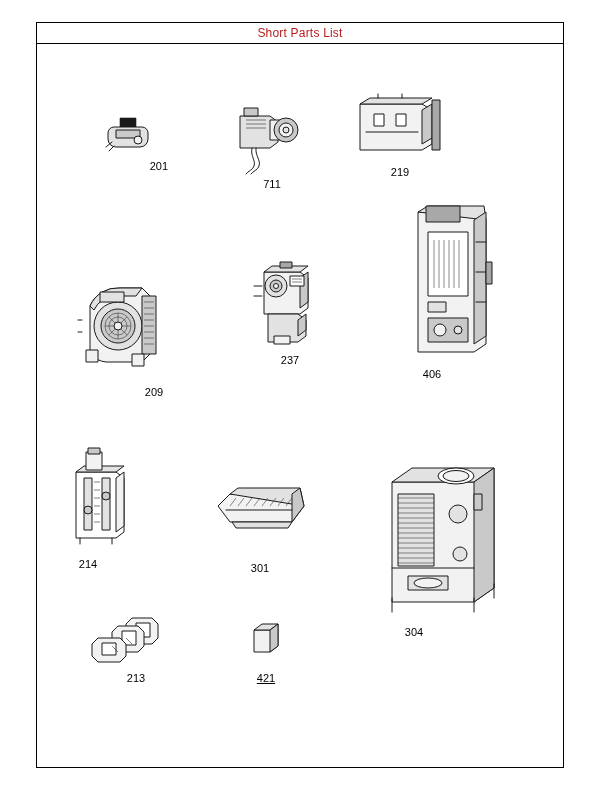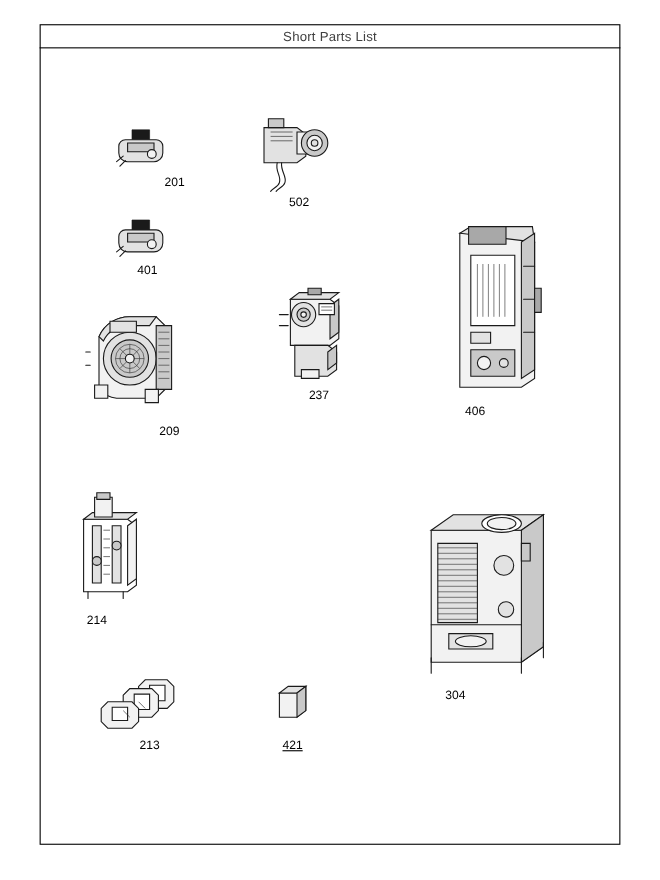--- a/index.html
+++ b/index.html
@@ -37,21 +37,21 @@
     height: 22px;
     border-bottom: 1px solid #000000;
     box-sizing: border-box;
     display: flex;
     align-items: center;
     justify-content: center;
   }
   .title-text {
     font-size: 12px;
     letter-spacing: 0.2px;
-    color: #404040;
+    color: #b91c1c;
   }
   .part {
     position: absolute;
   }
   .part-art {
     position: absolute;
     left: 0;
     top: 0;
   }
   .part-label {
@@ -100,35 +100,37 @@
       <path class="fill-md" d="M12 12 h30 l8 6 v20 l-8 6 h-30 z"></path>
       <path class="fill-dk" d="M16 4 h14 v8 h-14 z"></path>
       <path class="fill-lt" d="M42 16 h10 v20 h-10 z"></path>
       <circle class="fill-dk" cx="58" cy="26" r="12"></circle>
       <circle class="fill-lt" cx="58" cy="26" r="7"></circle>
       <circle class="fill-md" cx="58" cy="26" r="3"></circle>
       <path class="ln-thin" d="M18 16 h20 M18 20 h20 M18 24 h20"></path>
       <path class="ln" d="M24 44 c-2 8 4 12 2 18 c-1 4 -6 5 -8 8"></path>
       <path class="ln" d="M28 44 c-1 8 5 12 3 18 c-1 4 -6 5 -8 8"></path>
     </svg>
-    <div class="part-label" style="left:10px; top:74px; width:68px;">502</div>
-  </div>
-
-
-  <div class="part" style="left:100px; top:196px; width:68px; height:46px;">
-    <svg class="part-art" width="68" height="46" viewBox="0 0 68 46">
-      <path class="fill-k" d="M20 4 h16 v9 h-16 z"></path>
-      <path class="fill-md" d="M14 13 h28 a6 6 0 0 1 6 6 v6 a8 8 0 0 1 -8 8 h-24 a8 8 0 0 1 -8 -8 v-6 a6 6 0 0 1 6 -6 z"></path>
-      <path class="fill-dk" d="M16 16 h24 v8 h-24 z"></path>
-      <path class="ln" d="M12 28 l-6 5"></path>
-      <path class="ln" d="M14 32 l-5 5"></path>
-      <circle class="fill-lt" cx="38" cy="26" r="4"></circle>
-    </svg>
-    <div class="part-label" style="left:0px; top:44px; width:68px;">401</div>
-  </div>
+    <div class="part-label" style="left:10px; top:74px; width:68px;">711</div>
+  </div>
+
+  <div class="part" style="left:352px; top:92px; width:96px; height:72px;">
+    <svg class="part-art" width="96" height="72" viewBox="0 0 96 72">
+      <path class="fill-lt" d="M8 12 h62 l10 6 v34 l-10 6 h-62 z"></path>
+      <path class="fill-md" d="M8 12 l10 -6 h62 l-10 6 z"></path>
+      <path class="fill-dk" d="M70 18 l10 -6 v34 l-10 6 z"></path>
+      <path class="fill-w" d="M22 22 h10 v12 h-10 z"></path>
+      <path class="fill-w" d="M44 22 h10 v12 h-10 z"></path>
+      <path class="ln" d="M14 40 h52"></path>
+      <path class="ln" d="M26 6 v-4 M50 6 v-4"></path>
+      <path class="fill-dkk" d="M80 8 h8 v50 h-8 z"></path>
+    </svg>
+    <div class="part-label" style="left:16px; top:74px; width:64px;">219</div>
+  </div>
+
 
   <div class="part" style="left:404px; top:202px; width:96px; height:162px;">
     <svg class="part-art" width="96" height="162" viewBox="0 0 96 162">
       <path class="fill-lt" d="M14 10 h56 l12 8 v124 l-12 8 h-56 z"></path>
       <path class="fill-md" d="M14 10 l10 -6 h56 l2 14 z"></path>
       <path class="fill-dk" d="M70 18 l12 -8 v124 l-12 8 z"></path>
       <path class="fill-dkk" d="M22 4 h34 v16 h-34 z"></path>
       <path class="fill-w" d="M24 30 h40 v64 h-40 z"></path>
       <g class="hatch">
         <path d="M30 38 v48"></path>
@@ -201,20 +203,33 @@
       <path class="fill-md" d="M20 30 h8 v52 h-8 z"></path>
       <path class="fill-md" d="M38 30 h8 v52 h-8 z"></path>
       <path class="ln-thin" d="M30 34 h6 M30 42 h6 M30 50 h6 M30 58 h6 M30 66 h6 M30 74 h6"></path>
       <circle class="fill-dk" cx="24" cy="62" r="4"></circle>
       <circle class="fill-dk" cx="42" cy="48" r="4"></circle>
       <path class="ln" d="M16 90 v6 M48 90 v6"></path>
     </svg>
     <div class="part-label" style="left:-8px; top:110px; width:64px;">214</div>
   </div>
 
+  <div class="part" style="left:212px; top:480px; width:106px; height:62px;">
+    <svg class="part-art" width="106" height="62" viewBox="0 0 106 62">
+      <path class="fill-lt" d="M18 14 h62 l12 12 l-12 16 h-62 l-12 -16 z"></path>
+      <path class="fill-md" d="M18 14 l8 -6 h62 l4 18 z"></path>
+      <path class="fill-dk" d="M80 14 l8 -6 l4 18 l-12 16 z"></path>
+      <g class="hatch">
+        <path d="M24 18 l-6 8 M32 18 l-6 8 M40 18 l-6 8 M48 18 l-6 8 M56 18 l-6 8 M64 18 l-6 8 M72 18 l-6 8 M80 18 l-6 8"></path>
+      </g>
+      <path class="ln" d="M14 30 h66"></path>
+      <path class="fill-md" d="M20 42 h60 l-4 6 h-52 z"></path>
+    </svg>
+    <div class="part-label" style="left:16px; top:82px; width:64px;">301</div>
+  </div>
 
   <div class="part" style="left:378px; top:450px; width:142px; height:172px;">
     <svg class="part-art" width="142" height="172" viewBox="0 0 142 172">
       <path class="fill-lt" d="M14 32 h82 l20 -14 v120 l-20 14 h-82 z"></path>
       <path class="fill-md" d="M14 32 l20 -14 h82 l-20 14 z"></path>
       <path class="fill-dk" d="M96 32 l20 -14 v120 l-20 14 z"></path>
       <ellipse class="fill-w" cx="78" cy="26" rx="18" ry="8"></ellipse>
       <ellipse class="fill-lt" cx="78" cy="26" rx="13" ry="5.5"></ellipse>
       <path class="fill-md" d="M20 44 h36 v72 h-36 z"></path>
       <g class="hatch">

